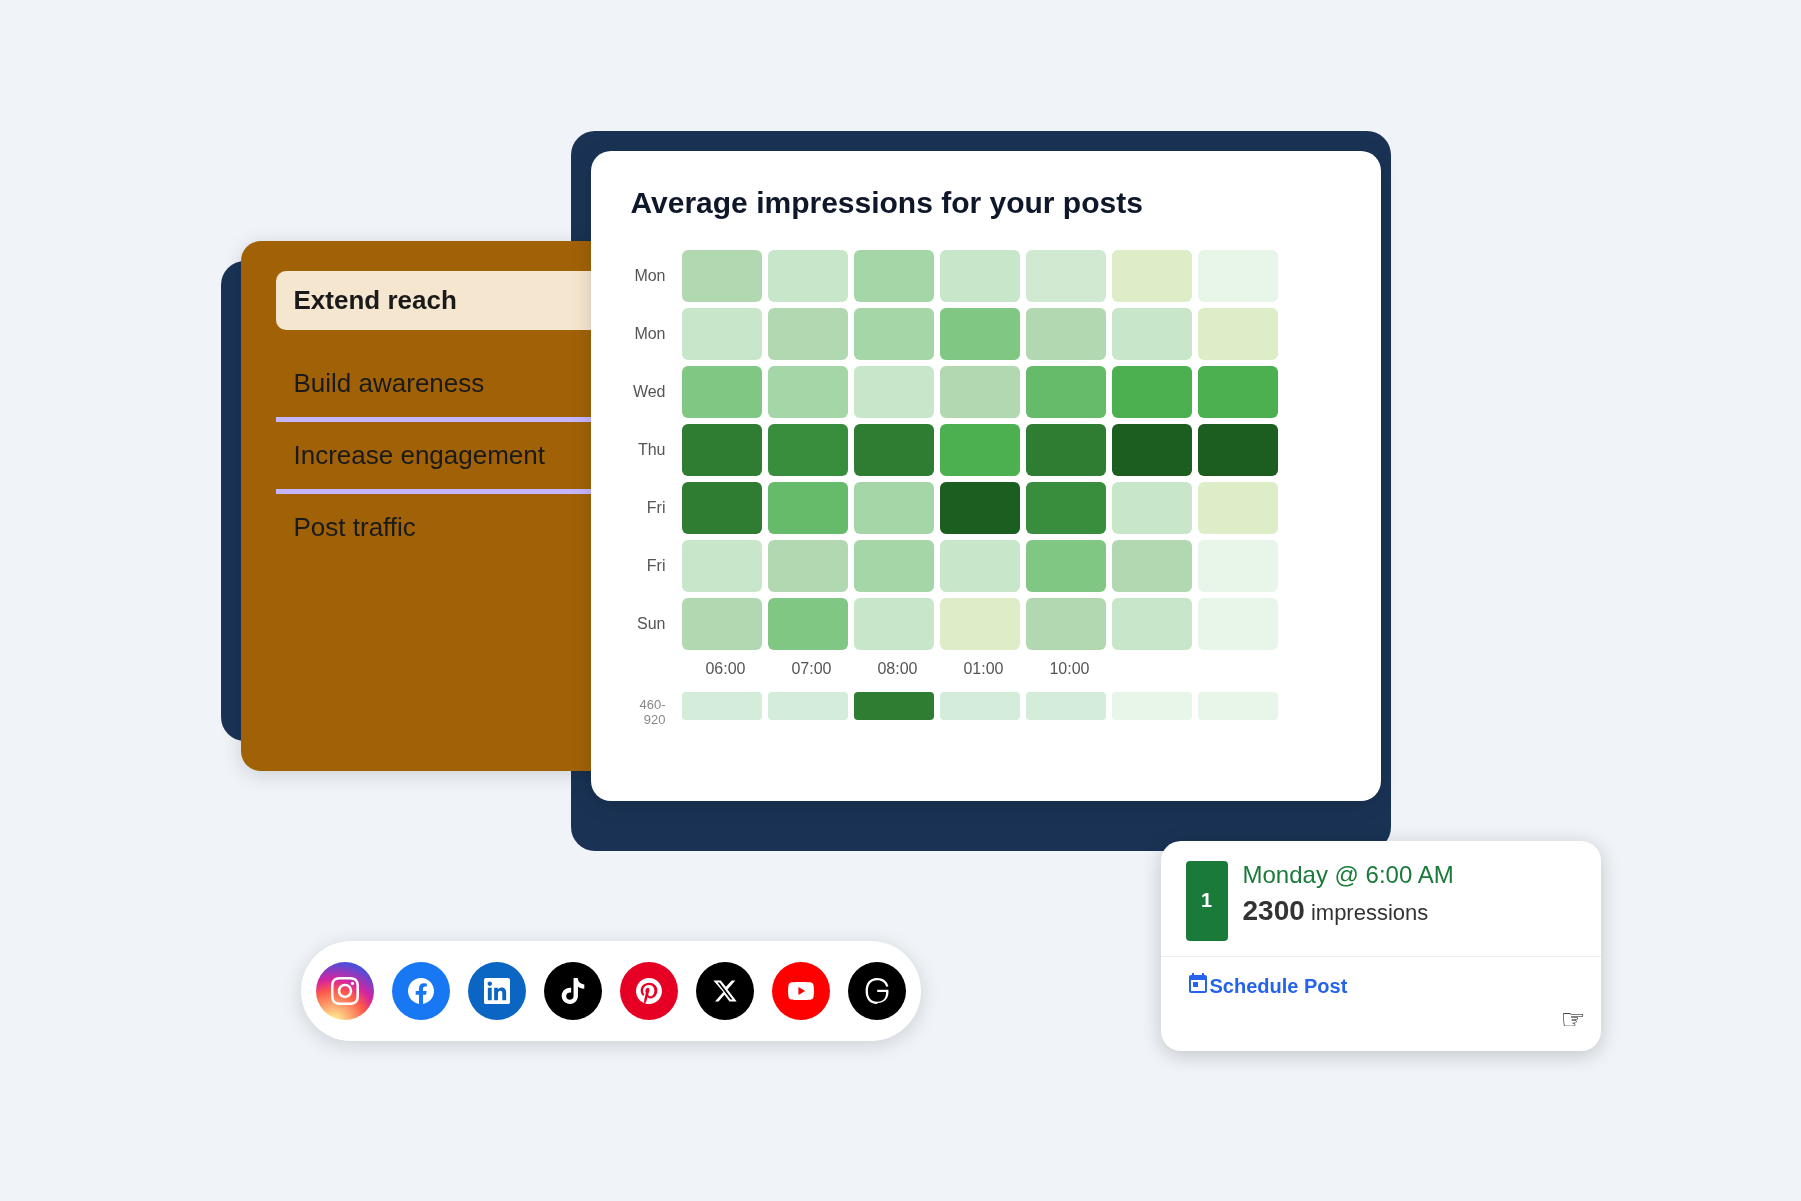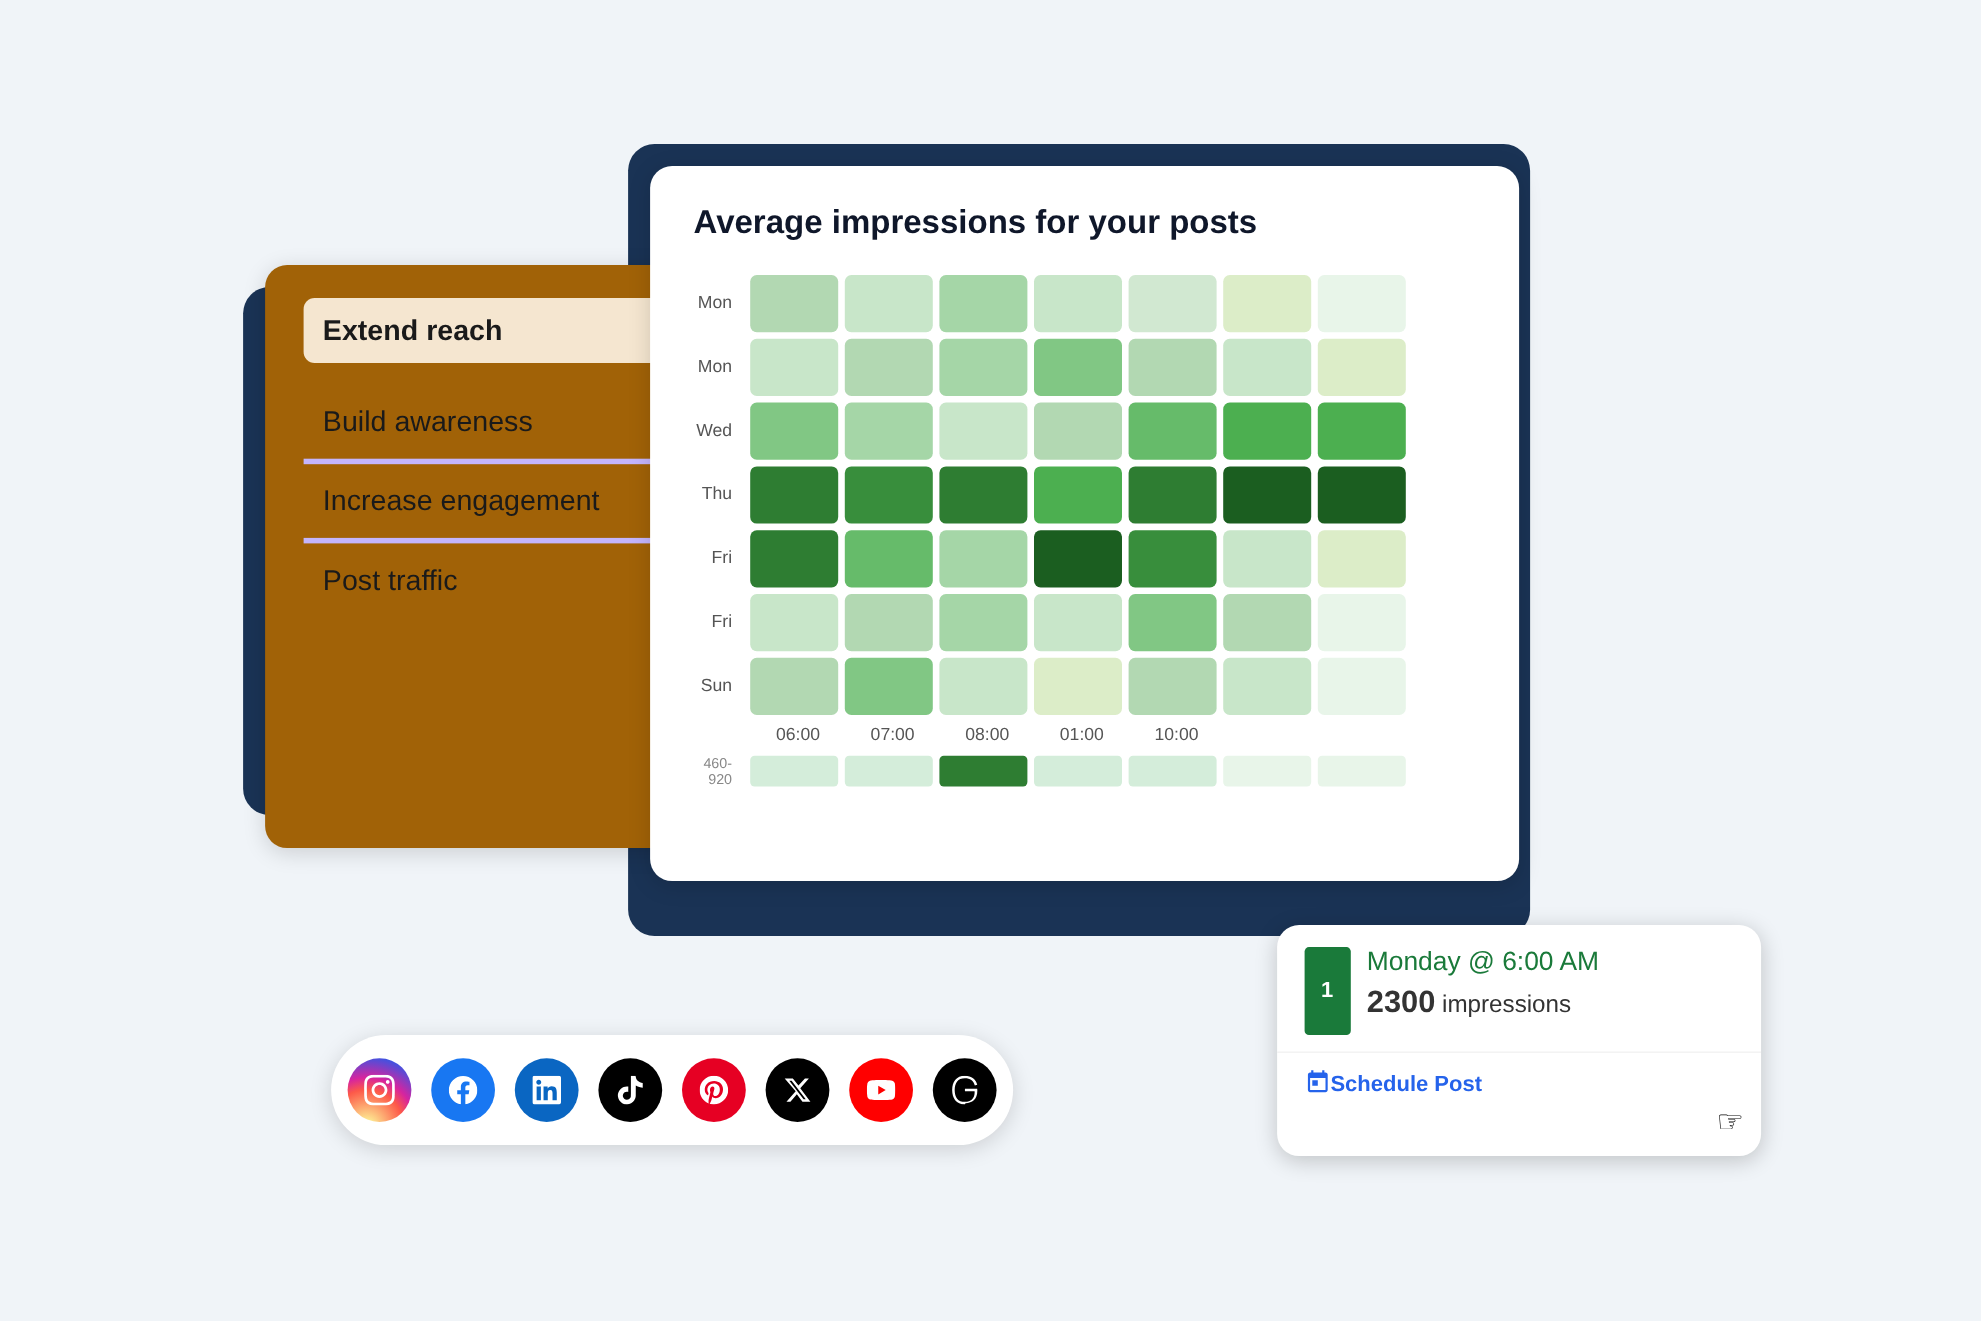--- a/index.html
+++ b/index.html
@@ -360,21 +360,21 @@
         <div class="hour-label">06:00</div>
         <div class="hour-label">07:00</div>
         <div class="hour-label">08:00</div>
         <div class="hour-label">01:00</div>
         <div class="hour-label">10:00</div>
         <div class="hour-label"></div>
         <div class="hour-label"></div>
       </div>
 
     <div class="range-row" id="range-row">
-        <div class="day-label" style="font-size: 13px; color: rgb(136, 136, 136);">460-920</div>
+        <div class="day-label" style="font-size: 13px; color: rgb(136, 136, 136); margin-top: 11px;">460-920</div>
         <div class="range-cell" style="width: 80px; background: rgb(212, 237, 218); border-radius: 4px;"></div>
         <div class="range-cell" style="width: 80px; background: rgb(212, 237, 218); border-radius: 4px;"></div>
         <div class="range-cell" style="width: 80px; background: rgb(46, 125, 50); border-radius: 4px;"></div>
         <div class="range-cell" style="width: 80px; background: rgb(212, 237, 218); border-radius: 4px;"></div>
         <div class="range-cell" style="width: 80px; background: rgb(212, 237, 218); border-radius: 4px;"></div>
         <div class="range-cell" style="width: 80px; background: rgb(232, 245, 233); border-radius: 4px;"></div>
         <div class="range-cell" style="width: 80px; background: rgb(232, 245, 233); border-radius: 4px;"></div>
       </div>
   </div>
 

